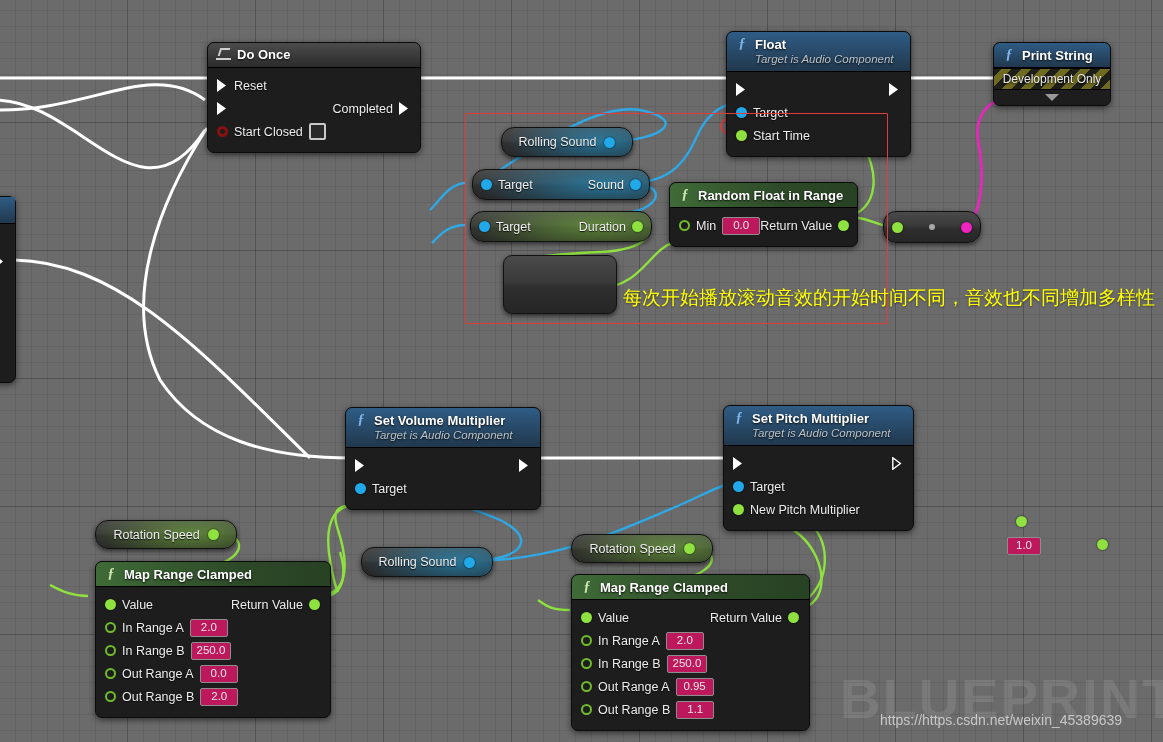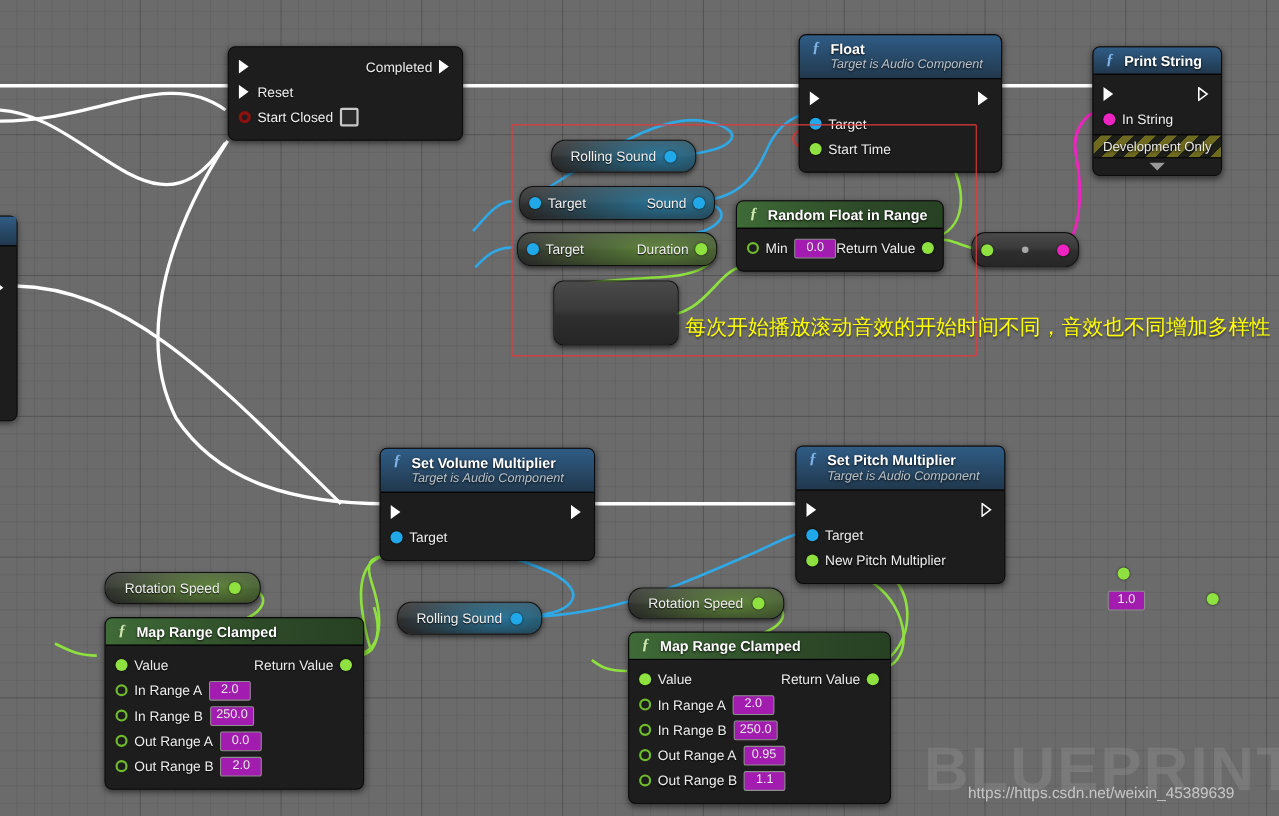--- a/index.html
+++ b/index.html
@@ -79,21 +79,21 @@
   .pin-dot{width:11px;height:11px;border-radius:50%;flex:none;box-shadow:0 0 2px rgba(0,0,0,0.8);}
   .pin-ring{width:11px;height:11px;border-radius:50%;flex:none;box-sizing:border-box;background:transparent;}
   .p-green{background:#8ee13f;}
   .p-green-ring{border:2.5px solid #6fbb2c;}
   .p-blue{background:#20a8e8;}
   .p-magenta{background:#ee23c0;}
   .p-red-ring{border:3px solid #8b1111;border-radius:50%;}
 
   .val{
     min-width:26px;height:16px;line-height:15px;padding:0 5px;
-    background:#a21caf;border:1px solid #8d8d8d;border-radius:2px;
+    background:#be185d;border:1px solid #8d8d8d;border-radius:2px;
     font-size:11.5px;color:#e8e8e8;text-align:center;
   }
   .checkbox{width:13px;height:13px;border:2px solid #c9c9c9;border-radius:2px;background:#2a2a2a;}
 
   
   .devbanner{
     height:20px;display:flex;align-items:center;justify-content:center;
     background:repeating-linear-gradient(-45deg,#6e6a20 0 7px,#1f1f1a 7px 14px);
     border-top:1px solid #000;border-bottom:1px solid #000;
     font-size:12px;color:#e8e8e8;text-shadow:0 1px 2px #000;
@@ -200,42 +200,48 @@
   <div class="wm-url">https://https.csdn.net/weixin_45389639</div>
 
   <div class="edge-node">
     <div class="cap"></div>
     <svg width="28" height="60" style="position:absolute;left:8px;top:58px;">
       <polygon points="0,0 0,13 8,6.5" fill="#ffffff"></polygon>
     </svg>
   </div>
 
   <div class="node" style="left:207px;top:42px;width:212px;">
-    <div class="body">
+    <div class="hdr hdr-gray">
+      <div class="hdr-row">
+        <span class="doonce-icon"></span>
+        <span class="hdr-title">Do Once</span>
+      </div>
+    </div>
+    <div class="body">
+      <div class="row">
+        <div class="lgroup">
+          <svg class="pin-exec">
+              <polygon points="0,0 0,13 9,6.5" fill="#ffffff"></polygon>
+            </svg>
+          <span class="lbl">Reset</span>
+        </div>
+      </div>
       <div class="row split">
         <svg class="pin-exec">
             <polygon points="0,0 0,13 9,6.5" fill="#ffffff"></polygon>
           </svg>
         <div class="rgroup">
           <span class="lbl">Completed</span>
           <svg class="pin-exec">
               <polygon points="0,0 0,13 9,6.5" fill="#ffffff"></polygon>
             </svg>
         </div>
       </div>
       <div class="row">
         <div class="lgroup">
-          <svg class="pin-exec">
-              <polygon points="0,0 0,13 9,6.5" fill="#ffffff"></polygon>
-            </svg>
-          <span class="lbl">Reset</span>
-        </div>
-      </div>
-      <div class="row">
-        <div class="lgroup">
           <span class="pin-ring p-red-ring"></span>
           <span class="lbl">Start Closed</span>
           <span class="checkbox"></span>
         </div>
       </div>
     </div>
   </div>
 
   <div class="node" style="left:726px;top:31px;width:183px;">
     <div class="hdr hdr-blue">
@@ -267,36 +273,20 @@
         </div>
       </div>
     </div>
   </div>
 
   <div class="node" style="left:993px;top:42px;width:116px;">
     <div class="hdr hdr-blue" style="padding-bottom:4px;">
       <div class="hdr-row">
         <span class="fn-icon">ƒ</span>
         <span class="hdr-title">Print String</span>
-      </div>
-    </div>
-    <div class="body" style="padding-bottom:2px;">
-      <div class="row split">
-        <svg class="pin-exec">
-            <polygon points="0,0 0,13 9,6.5" fill="#ffffff"></polygon>
-          </svg>
-        <svg class="pin-exec">
-            <polygon points="0.8,0.8 0.8,12.2 8.4,6.5" fill="none" stroke="#ffffff" stroke-width="1.4"></polygon>
-          </svg>
-      </div>
-      <div class="row">
-        <div class="lgroup">
-          <span class="pin-dot p-magenta"></span>
-          <span class="lbl">In String</span>
-        </div>
       </div>
     </div>
     <div class="devbanner">Development Only</div>
     <div class="devfoot">
       <span class="caret"></span>
     </div>
   </div>
 
   <div class="node" style="left:669px;top:182px;width:187px;">
     <div class="hdr hdr-green" style="padding-bottom:4px;">

